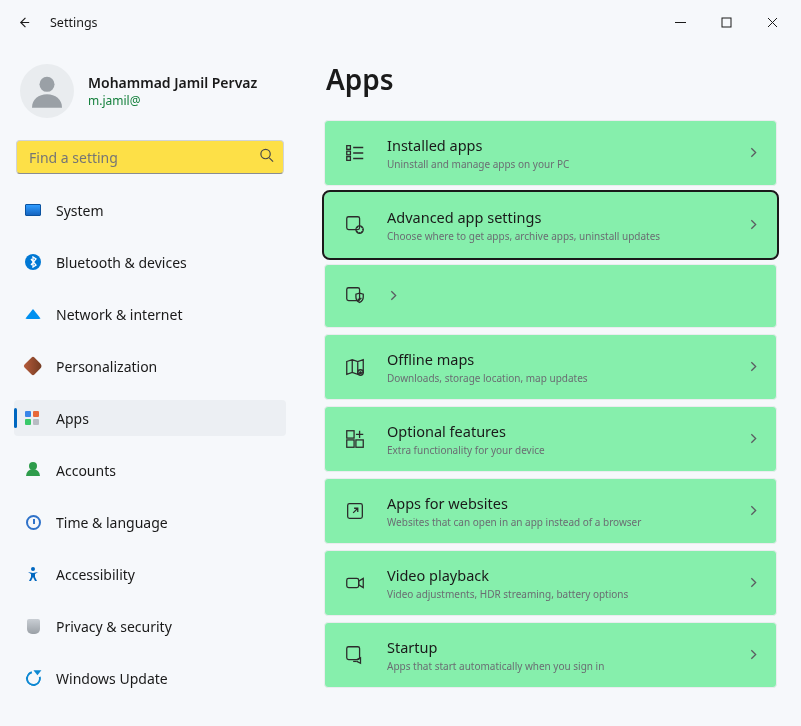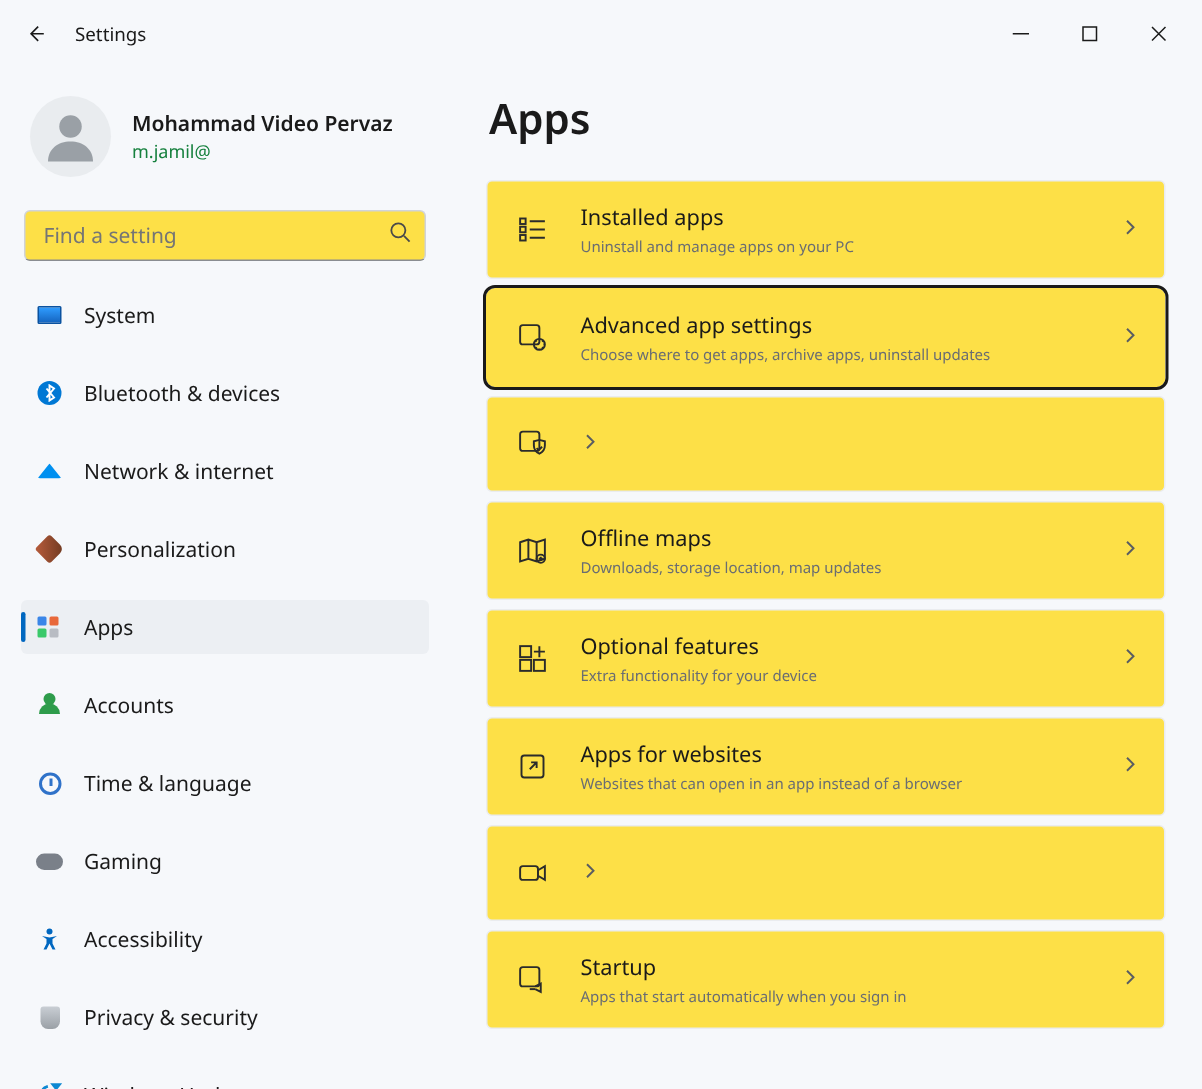--- a/index.html
+++ b/index.html
@@ -108,21 +108,21 @@
   .nav-icon { width: 18px; height: 18px; display: flex; align-items: center; justify-content: center; }
   .nav-label { font-size: 14px; }
   .main {
     flex: 1;
     padding: 10px 24px 20px 24px;
     overflow-y: auto;
   }
   .page-title { font-size: 28px; font-weight: 600; margin: 6px 0 22px 2px; }
   .cards { display: flex; flex-direction: column; gap: 6px; }
   .card {
-    background: #fde047;
+    background: #86efac;
     border: 1px solid #eaecef;
     border-radius: 4px;
     display: flex;
     align-items: center;
     padding: 14px 16px;
     cursor: pointer;
     min-height: 64px;
   }
   .card.focused {
     outline: 2px solid #1a1a1a;
@@ -190,21 +190,21 @@
 <div class="layout">
   <aside class="sidebar">
     <div class="profile">
       <div class="avatar">
         <svg viewBox="0 0 24 24">
             <circle cx="12" cy="8" r="4.5"></circle>
             <path d="M3 22c0-5 4-8 9-8s9 3 9 8z"></path>
           </svg>
       </div>
       <div>
-        <div class="profile-name">Mohammad Video Pervaz</div>
+        <div class="profile-name">Mohammad Jamil Pervaz</div>
         <div class="profile-email">m.jamil@</div>
       </div>
     </div>
     <div class="searchbox">
       <input type="text" placeholder="Find a setting" style="">
       <span class="search-ic">
         <svg width="15" height="15" viewBox="0 0 16 16" fill="none" stroke="currentColor" stroke-width="1.3">
             <circle cx="7" cy="7" r="5"></circle>
             <path d="M11 11l4 4"></path>
           </svg>
@@ -260,26 +260,20 @@
         <span class="nav-label">Accounts</span>
       </div>
       <div class="nav-item">
         <span class="nav-icon">
             <span class="ic-time"></span>
           </span>
         <span class="nav-label">Time &amp; language</span>
       </div>
       <div class="nav-item">
         <span class="nav-icon">
-            <span class="ic-game"></span>
-          </span>
-        <span class="nav-label">Gaming</span>
-      </div>
-      <div class="nav-item">
-        <span class="nav-icon">
             <svg width="16" height="16" viewBox="0 0 16 16" fill="#0067c0">
               <circle cx="8" cy="3" r="2"></circle>
               <path d="M3 6l5 1 5-1-3 2v3l2 4-2 0-2-4-2 4-2 0 2-4V8z"></path>
             </svg>
           </span>
         <span class="nav-label">Accessibility</span>
       </div>
       <div class="nav-item">
         <span class="nav-icon">
             <span class="ic-priv"></span>
@@ -398,20 +392,24 @@
             </svg></span>
       </div>
 
       <div class="card">
         <div class="card-icon">
             <svg width="22" height="22" viewBox="0 0 24 24" fill="none" stroke="currentColor" stroke-width="1.4">
               <rect x="3" y="7" width="13" height="10" rx="2"></rect>
               <path d="M16 10l5-3v10l-5-3z"></path>
             </svg>
           </div>
+        <div class="card-text">
+          <div class="card-title">Video playback</div>
+          <div class="card-sub">Video adjustments, HDR streaming, battery options</div>
+        </div>
         <span class="chev"><svg width="13" height="13" viewBox="0 0 12 12" fill="none" stroke="currentColor" stroke-width="1.2">
               <path d="M4 2l4 4-4 4"></path>
             </svg></span>
       </div>
 
       <div class="card">
         <div class="card-icon">
             <svg width="22" height="22" viewBox="0 0 24 24" fill="none" stroke="currentColor" stroke-width="1.4">
               <rect x="3" y="3" width="14" height="14" rx="2"></rect>
               <path d="M14 17l4-2v6l-4-2"></path>

